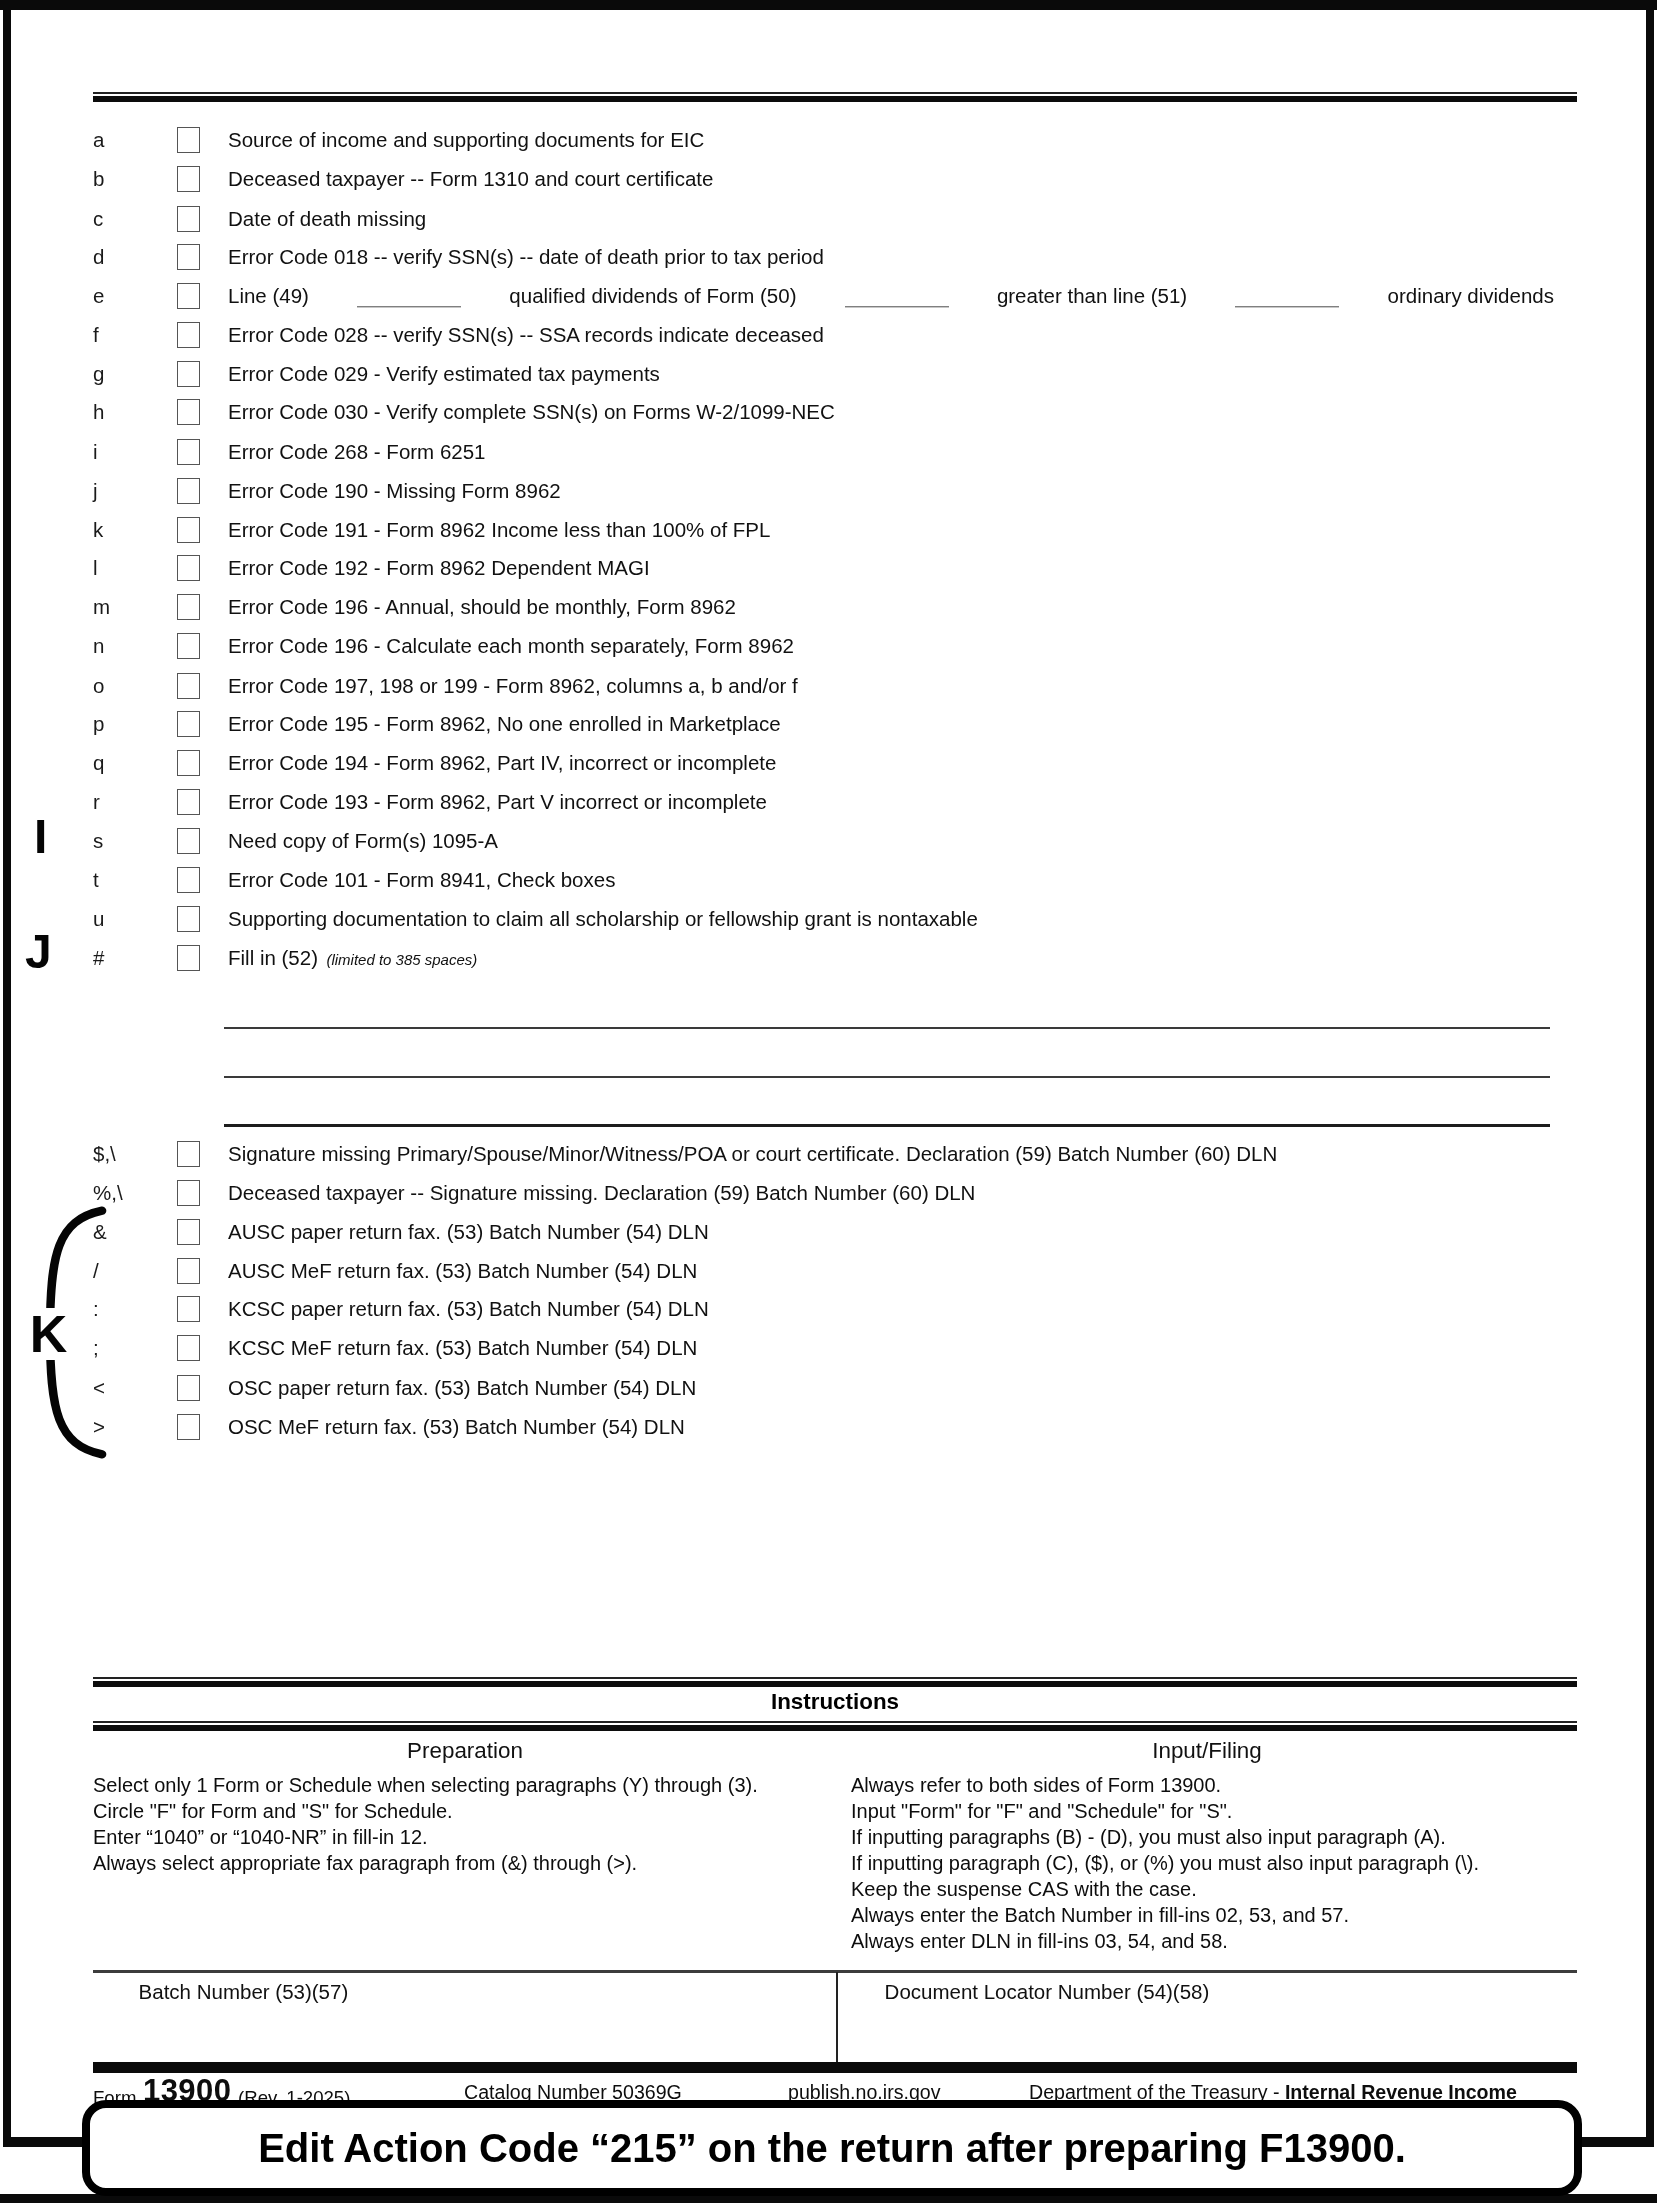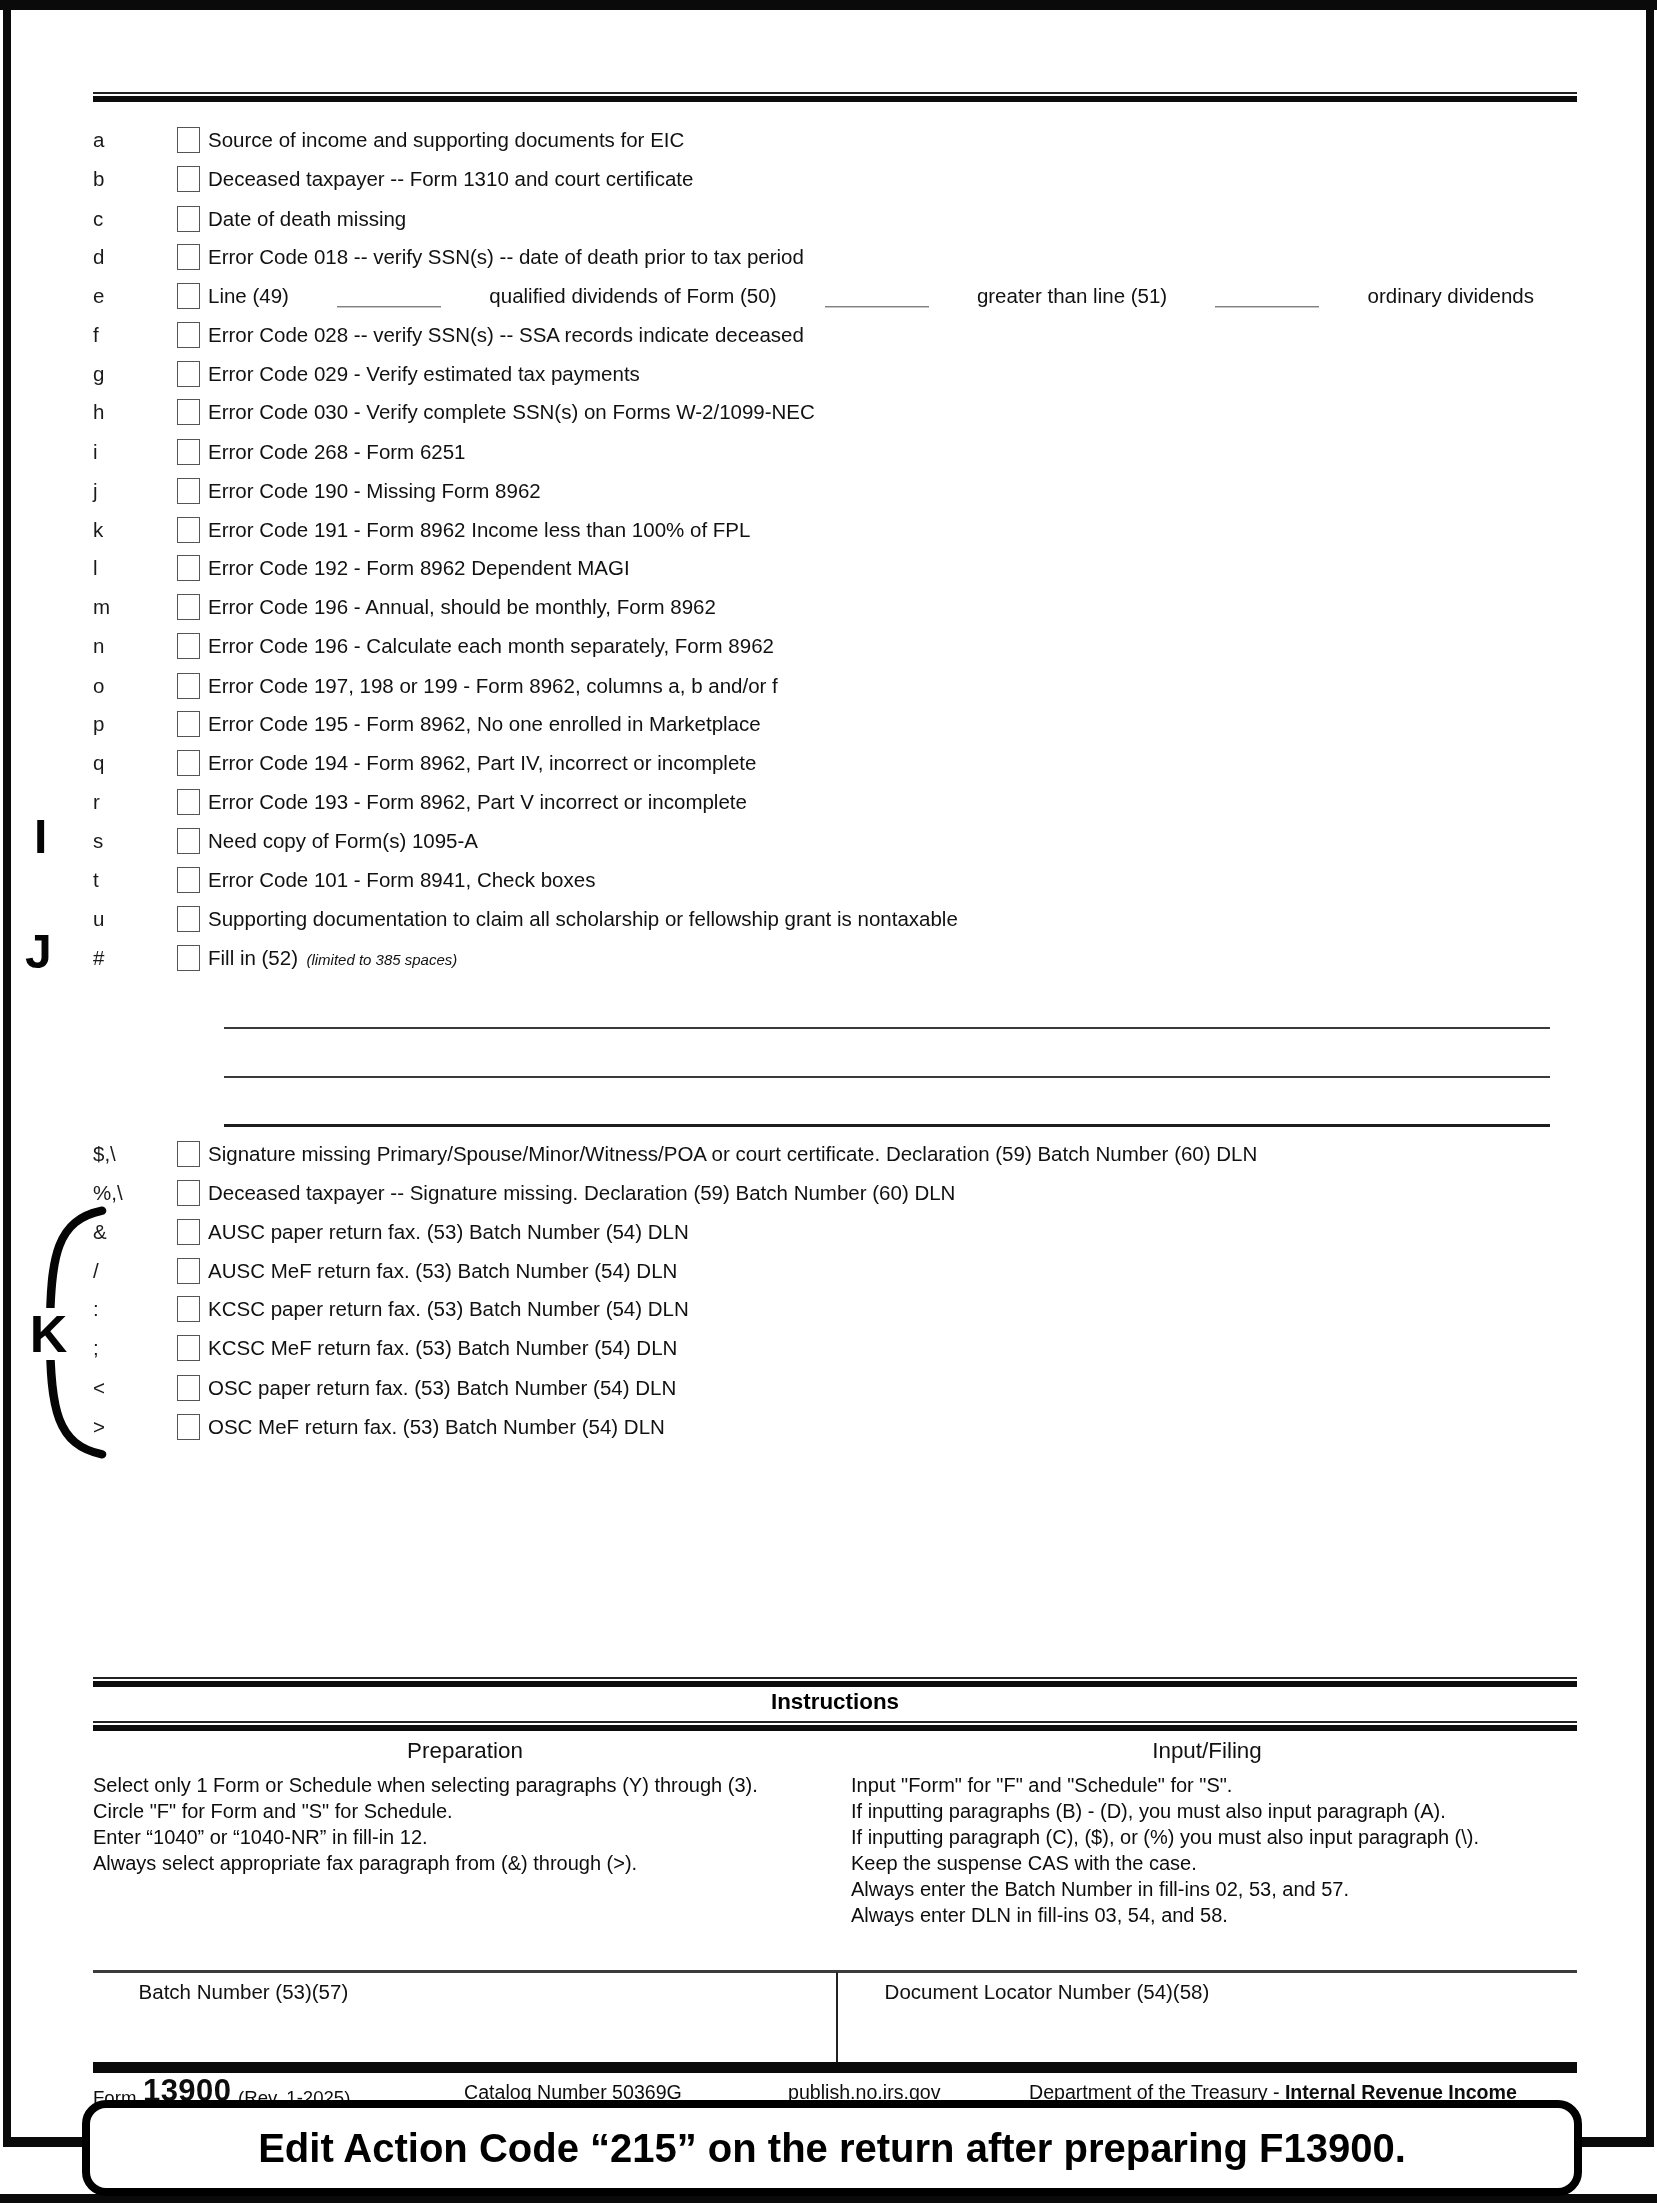--- a/index.html
+++ b/index.html
@@ -13,21 +13,21 @@
   .double-rule{
     position:absolute;left:93px;width:1484px;height:10.3px;
     background:linear-gradient(#222 0 1.9px, transparent 1.9px 3.7px, #0c0c0c 3.7px 10.3px);
   }
   
   .cbrow{position:absolute;left:0;width:1658px;height:39px;}
   .cbrow .code{position:absolute;left:93px;top:50%;transform:translateY(-50%);
     font-size:20.5px;color:#1a1a1a;white-space:nowrap;}
   .cbrow .box{position:absolute;left:177px;top:50%;transform:translateY(-50%);
     width:21.4px;height:24px;border:1.9px solid #555;background:#fff;}
-  .cbrow .lbl{position:absolute;left:208px;top:50%;transform:translateY(-50%);
+  .cbrow .lbl{position:absolute;left:228px;top:50%;transform:translateY(-50%);
     font-size:20.5px;color:#111;white-space:nowrap;}
   .cbrow .note{font-style:italic;font-size:15px;margin-left:8.4px;}
   .e-lbl{display:flex;width:1326px;justify-content:space-between;align-items:flex-end;}
   .e-lbl .seg{white-space:nowrap;line-height:1.05;}
   .fill-blank{width:104px;height:22.4px;border-bottom:1.9px solid #4a4a4a;}
   
   .writeline{position:absolute;left:224px;width:1326px;background:#3a3a3a;}
   
   .marker{position:absolute;font-weight:bold;color:#050505;line-height:1;}
   #marker-i{left:34px;top:813px;font-size:48px;}
@@ -258,20 +258,21 @@
 <div class="col-head" style="left:837px;top:1738px;width:740px;">Input/Filing</div>
 
 <div class="ilist" style="left:93px;top:1772px;">
   <div>Select only 1 Form or Schedule when selecting paragraphs (Y) through (3).</div>
   <div>Circle "F" for Form and "S" for Schedule.</div>
   <div>Enter “1040” or “1040-NR” in fill-in 12.</div>
   <div>Always select appropriate fax paragraph from (&amp;) through (&gt;).</div>
 </div>
 
 <div class="ilist" style="left:851px;top:1772px;">
+  <div>Always refer to both sides of Form 13900.</div>
   <div>Input "Form" for "F" and "Schedule" for "S".</div>
   <div>If inputting paragraphs (B) - (D), you must also input paragraph (A).</div>
   <div>If inputting paragraph (C), ($), or (%) you must also input paragraph (\).</div>
   <div>Keep the suspense CAS with the case.</div>
   <div>Always enter the Batch Number in fill-ins 02, 53, and 57.</div>
   <div>Always enter DLN in fill-ins 03, 54, and 58.</div>
 </div>
 
 <div class="thin-rule" style="top:1970px;"></div>
 <div class="vdivider" style="left:836px;top:1972px;width:1.9px;height:90px;"></div>

